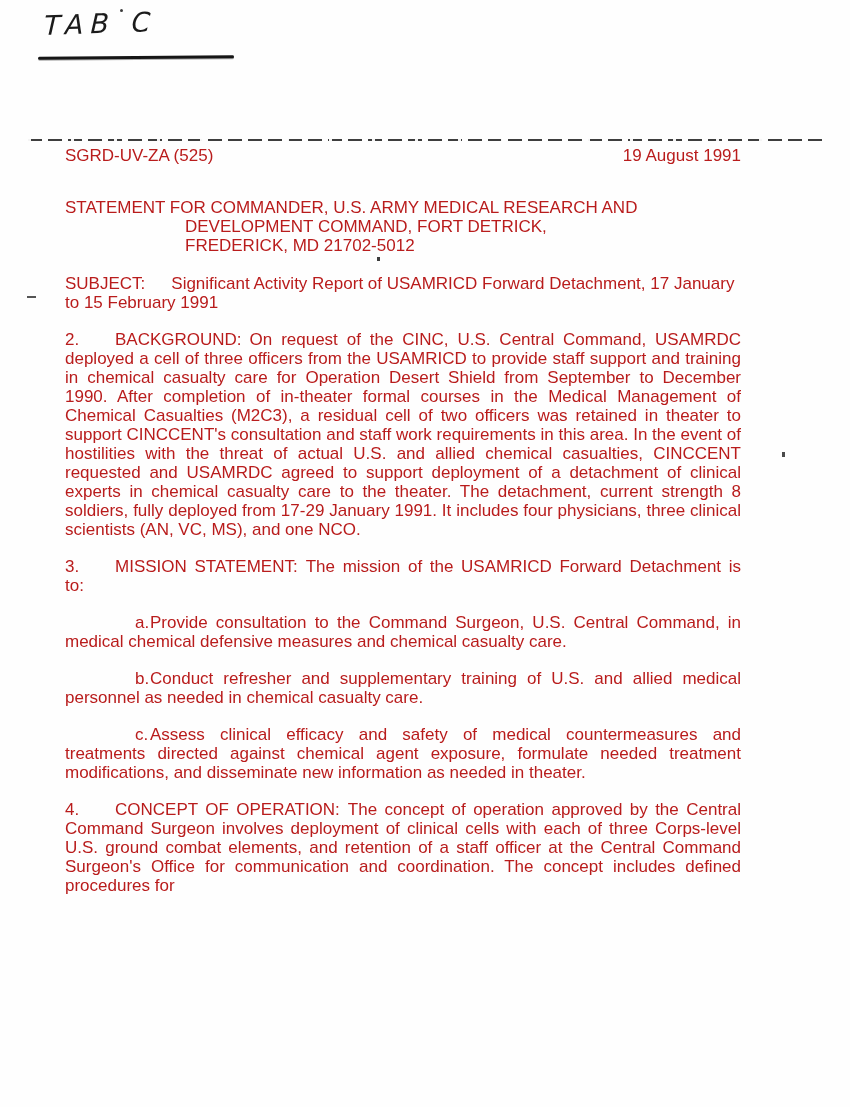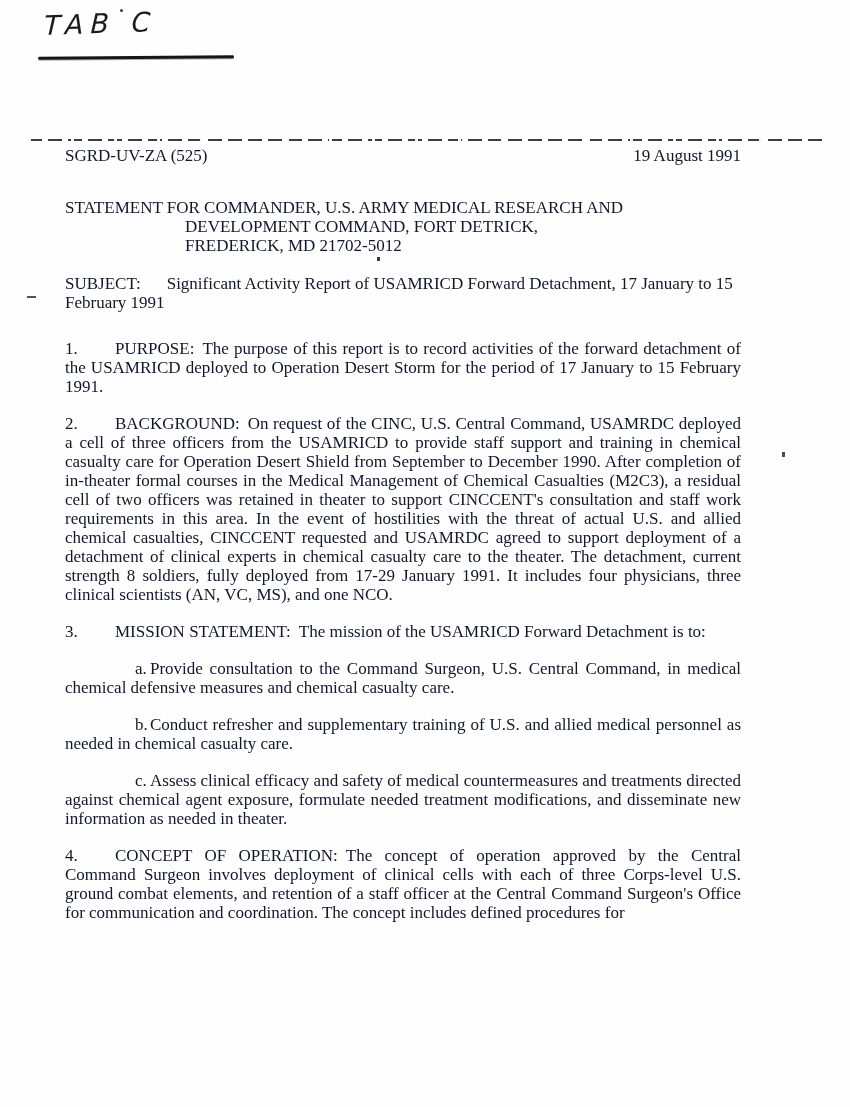--- a/index.html
+++ b/index.html
@@ -56,24 +56,24 @@
   .mark-dash-left  { left: 27px;  top: 296px; width: 9px; height: 2px; background: #555; }
   .mark-dot-addr   { left: 377px; top: 257px; width: 3px; height: 4px; }
   .mark-speck      { left: 782px; top: 452px; width: 3px; height: 5px; background: #4a4a4a; }
 
   
   .content {
     position: absolute;
     left: 65px;
     top: 146px;
     width: 676px;
-    font-family: Liberation Serif, serif;
+    font-family: Liberation Sans, sans-serif;
     font-size: 17px;
     line-height: 19px;
-    color: #0f172a;
+    color: #b91c1c;
   }
   .hdr-row { display: flex; justify-content: space-between; }
   .memo-addr { margin-top: 33px; }
   .memo-addr .cont { margin-left: 120px; }
   .subject-block { margin-top: 19px; }
   .subj-label { margin-right: 26px; }
   p.para {
     margin: 18px 0 0 0;
     text-align: justify;
   }
@@ -108,23 +108,20 @@
     <div class="memo-addr">
       <div>STATEMENT FOR COMMANDER, U.S. ARMY MEDICAL RESEARCH AND</div>
       <div class="cont">DEVELOPMENT COMMAND, FORT DETRICK,</div>
       <div class="cont">FREDERICK, MD  21702-5012</div>
     </div>
 
     <div class="subject-block">
       <span class="subj-label">SUBJECT:</span><span>Significant Activity Report of USAMRICD Forward Detachment, 17 January to 15 February 1991</span>
     </div>
 
-    <p class="para para-first">
-      <span class="num">1.</span><span class="head">PURPOSE:</span><span>The purpose of this report is to record activities of the forward detachment of the USAMRICD deployed to Operation Desert Storm for the period of 17 January to 15 February 1991.</span>
-    </p>
 
     <p class="para">
       <span class="num">2.</span><span class="head">BACKGROUND:</span><span>On request of the CINC, U.S. Central Command, USAMRDC deployed a cell of three officers from the USAMRICD to provide staff support and training in chemical casualty care for Operation Desert Shield from September to December 1990. After completion of in-theater formal courses in the Medical Management of Chemical Casualties (M2C3), a residual cell of two officers was retained in theater to support CINCCENT's consultation and staff work requirements in this area. In the event of hostilities with the threat of actual U.S. and allied chemical casualties, CINCCENT requested and USAMRDC agreed to support deployment of a detachment of clinical experts in chemical casualty care to the theater. The detachment, current strength 8 soldiers, fully deployed from 17-29 January 1991. It includes four physicians, three clinical scientists (AN, VC, MS), and one NCO.</span>
     </p>
 
     <p class="para">
       <span class="num">3.</span><span class="head">MISSION STATEMENT:</span><span>The mission of the USAMRICD Forward Detachment is to:</span>
     </p>
 
     <p class="para sub">

